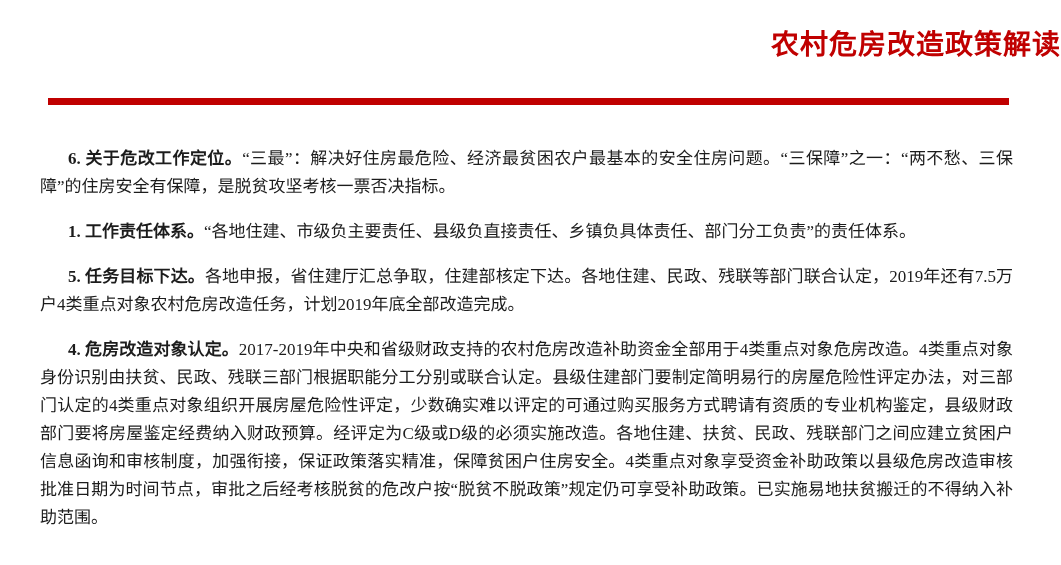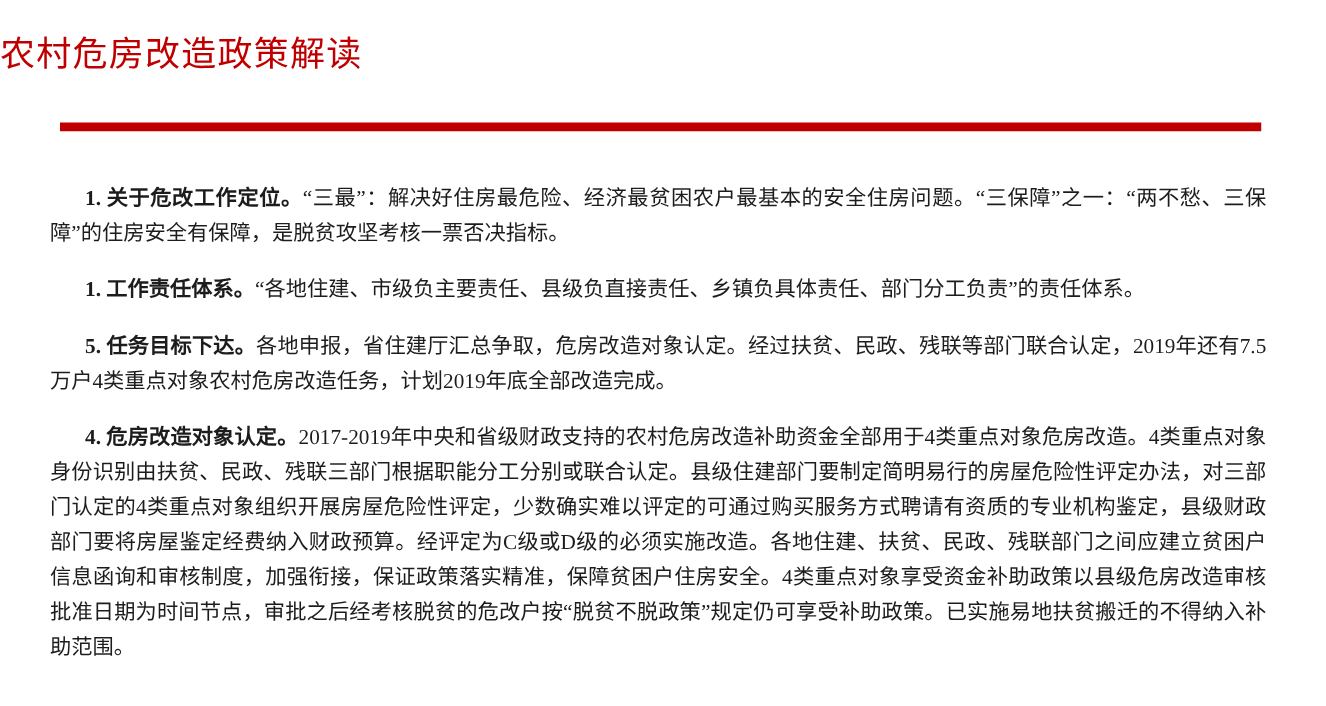--- a/index.html
+++ b/index.html
@@ -4,25 +4,25 @@
 <style>
   * { margin: 0; padding: 0; box-sizing: border-box; }
   html, body {
     width: 1061px; height: 565px;
     background: #ffffff;
     overflow: hidden;
     font-family: "Liberation Serif", "DejaVu Serif", serif;
   }
   .doc-title {
     margin-top: 26px;
-    text-align: left;
+    text-align: right;
     color: #c00000;
     font-size: 28px;
     line-height: 38px;
-    font-weight: normal;
+    font-weight: bold;
     letter-spacing: 1px;
     font-family: "Liberation Serif", "DejaVu Serif", serif;
   }
   .title-divider {
     margin-left: 48px;
     margin-top: 34px;
     width: 961px;
     height: 7px;
     background: #c00000;
   }
@@ -41,24 +41,24 @@
 </style>
 </head>
 <body style="background: rgb(255, 255, 255);">
 
 <h1 class="doc-title" style="color: rgb(192, 0, 0);">农村危房改造政策解读</h1>
 
 <div class="title-divider" style="background: rgb(192, 0, 0);"></div>
 
 <div class="content">
   <p>
-    <span class="para-heading">1. 关于危改工作定位。</span><span>“三最”：解决好住房最危险、经济最贫困农户最基本的安全住房问题。“三保障”之一：“两不愁、三保障”的住房安全有保障，是脱贫攻坚考核一票否决指标。</span>
+    <span class="para-heading">6. 关于危改工作定位。</span><span>“三最”：解决好住房最危险、经济最贫困农户最基本的安全住房问题。“三保障”之一：“两不愁、三保障”的住房安全有保障，是脱贫攻坚考核一票否决指标。</span>
   </p>
   <p>
     <span class="para-heading">1. 工作责任体系。</span><span>“各地住建、市级负主要责任、县级负直接责任、乡镇负具体责任、部门分工负责”的责任体系。</span>
   </p>
   <p>
-    <span class="para-heading">5. 任务目标下达。</span><span>各地申报，省住建厅汇总争取，危房改造对象认定。经过扶贫、民政、残联等部门联合认定，2019年还有7.5万户4类重点对象农村危房改造任务，计划2019年底全部改造完成。</span>
+    <span class="para-heading">5. 任务目标下达。</span><span>各地申报，省住建厅汇总争取，住建部核定下达。各地住建、民政、残联等部门联合认定，2019年还有7.5万户4类重点对象农村危房改造任务，计划2019年底全部改造完成。</span>
   </p>
   <p>
     <span class="para-heading">4. 危房改造对象认定。</span><span>2017-2019年中央和省级财政支持的农村危房改造补助资金全部用于4类重点对象危房改造。4类重点对象身份识别由扶贫、民政、残联三部门根据职能分工分别或联合认定。县级住建部门要制定简明易行的房屋危险性评定办法，对三部门认定的4类重点对象组织开展房屋危险性评定，少数确实难以评定的可通过购买服务方式聘请有资质的专业机构鉴定，县级财政部门要将房屋鉴定经费纳入财政预算。经评定为C级或D级的必须实施改造。各地住建、扶贫、民政、残联部门之间应建立贫困户信息函询和审核制度，加强衔接，保证政策落实精准，保障贫困户住房安全。4类重点对象享受资金补助政策以县级危房改造审核批准日期为时间节点，审批之后经考核脱贫的危改户按“脱贫不脱政策”规定仍可享受补助政策。已实施易地扶贫搬迁的不得纳入补助范围。</span>
   </p>
 </div>
 
 </body></html>

